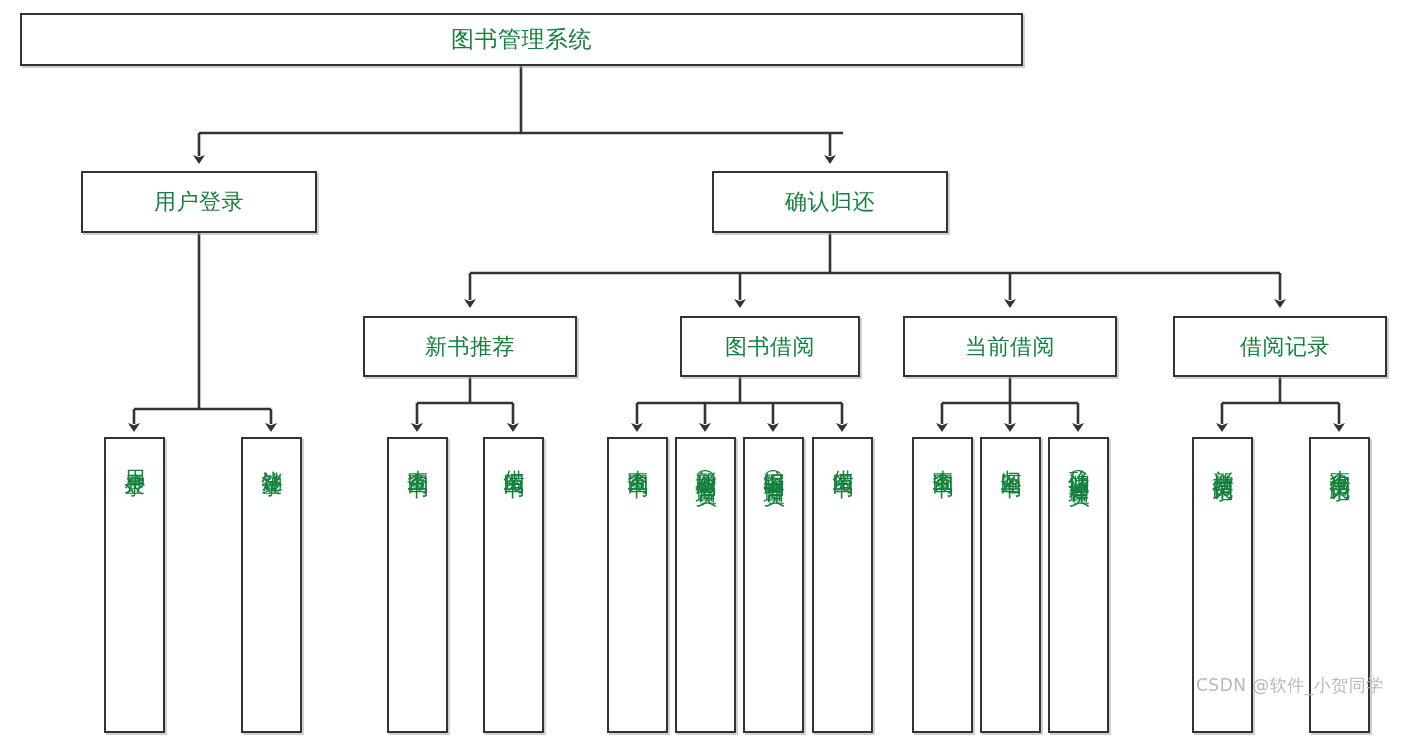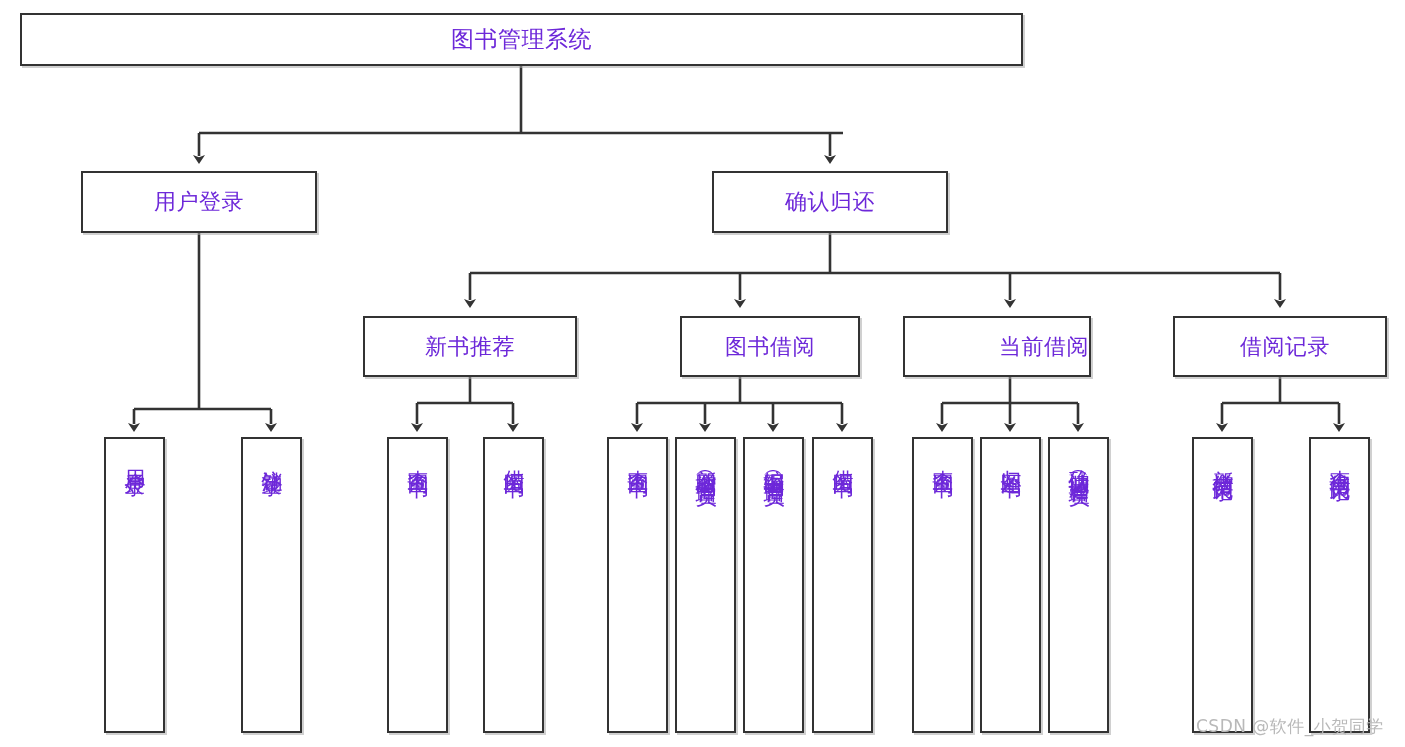--- a/index.html
+++ b/index.html
@@ -29,21 +29,21 @@
     position: absolute;
     box-sizing: border-box;
     background: #ffffff;
     border: 2.5px solid #333333;
     display: flex;
     align-items: center;
     justify-content: center;
     box-shadow: 2px 2px 0 rgba(170,170,170,0.55);
   }
   .node .label {
-    color: #6d28d9;
+    color: #15803d;
     text-align: center;
     line-height: 1.18;
     letter-spacing: 0.5px;
     white-space: nowrap;
   }
   .node.horiz .label {
     font-size: 22px;
   }
   .node.root .label {
     font-size: 23px;
@@ -136,21 +136,21 @@
   </div>
 
   <div class="node horiz" style="left:363px; top:316px; width:214px; height:61px;">
     <span class="label">新书推荐</span>
   </div>
 
   <div class="node horiz" style="left:633px; top:316px; width:180px; height:61px;margin-left:47px;">
     <span class="label">图书借阅</span>
   </div>
 
-  <div class="node horiz" style="left:903px; top:316px; width:188px; height:61px;justify-content:flex-end;">
+  <div class="node horiz" style="left:903px; top:316px; width:214px; height:61px;">
     <span class="label">当前借阅</span>
   </div>
 
   <div class="node horiz" style="left:1173px; top:316px; width:214px; height:61px;padding-left:10px;">
     <span class="label">借阅记录</span>
   </div>
 
   <div class="node vert" style="left:104px; top:437px; width:61px; height:296px;">
     <span class="label">用户登录</span>
   </div>
@@ -196,15 +196,15 @@
   </div>
 
   <div class="node vert" style="left:1192px; top:437px; width:61px; height:296px;">
     <span class="label">新增借阅记录</span>
   </div>
 
   <div class="node vert" style="left:1309px; top:437px; width:61px; height:296px;">
     <span class="label">查询借阅记录</span>
   </div>
 
-  <div class="watermark" style="left:1196px; top:715px;">CSDN @软件_小贺同学</div>
+  <div class="watermark" style="left:1196px; top:674px;">CSDN @软件_小贺同学</div>
 
 </div>
 
 </body></html>

